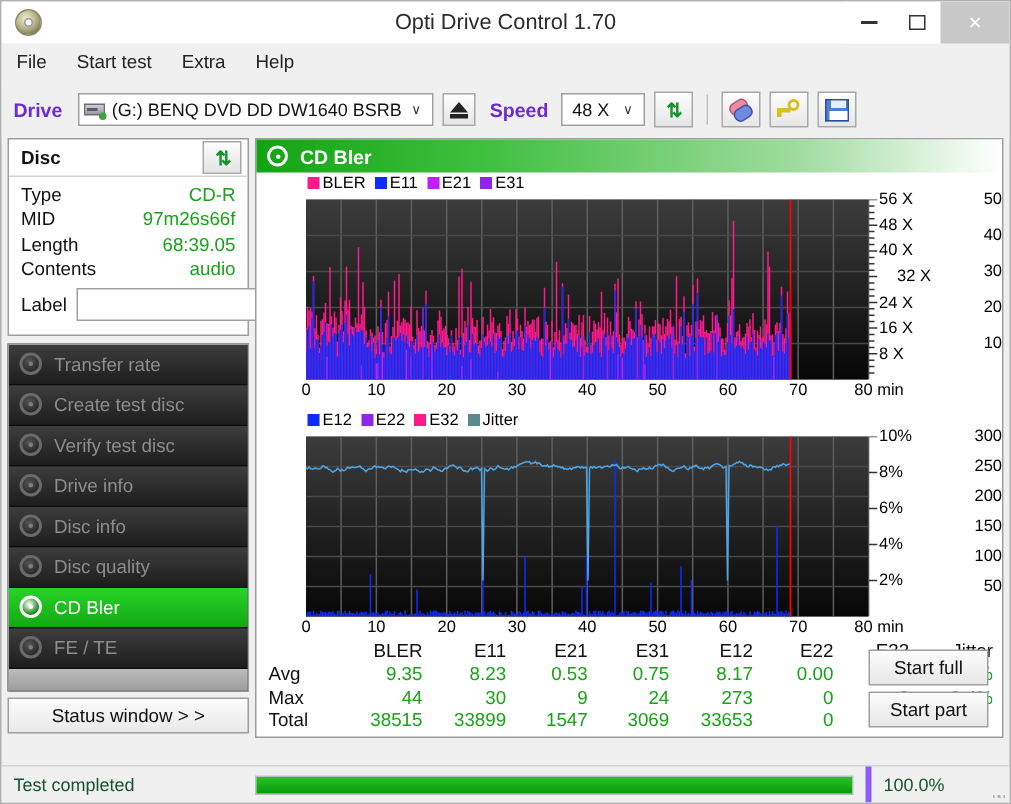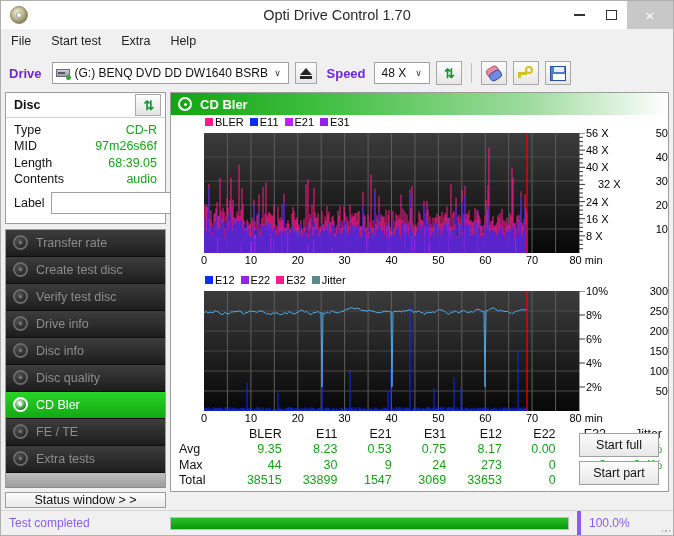--- a/index.html
+++ b/index.html
@@ -120,21 +120,21 @@
   .stats th{font-weight:normal;color:#111;text-align:right;padding:0 6px 1px 6px;}
   .stats td{color:#19a319;text-align:right;padding:0 6px;line-height:15.5px;}
   .stats td.rh{color:#111;text-align:left;padding-left:8px;}
   .sbtn{position:absolute;width:78px;height:22px;border:1px solid #a0a0a0;
       background:linear-gradient(#fcfcfc,#e7e7e7);display:flex;align-items:center;justify-content:center;
       font-size:12.5px;color:#111;}
 
   
   .statusbar{position:absolute;left:0;right:0;bottom:0;height:24px;background:#f0f0f0;
       border-top:1px solid #d6d6d6;display:flex;align-items:center;}
-  .sb-cell{font-size:12px;color:#8b5cf6;padding:0 8px;height:100%;display:flex;align-items:center;}
+  .sb-cell{font-size:12px;color:#14532d;padding:0 8px;height:100%;display:flex;align-items:center;}
   .sb-text{width:145px;}
   .sb-prog{flex:1;display:flex;align-items:center;}
   .progtrack{flex:1;height:13px;background:#e8e8e8;border:1px solid #bdbdbd;box-sizing:border-box;}
   .progfill{height:100%;background:linear-gradient(#2bbf2b,#079b07);}
   .sb-pct{width:62px;border-left:4px solid #8b5cf6;}
   .sb-time{width:80px;border-left:1px solid #d0d0d0;justify-content:flex-end;}
   .grip{width:14px;height:100%;display:flex;align-items:flex-end;justify-content:flex-end;padding:2px;box-sizing:border-box;}
   .grip i{width:2px;height:2px;background:#b0b0b0;display:block;margin:1px;}
 </style>
 </head>
@@ -274,24 +274,20 @@
           <span class="nav-ico"></span>
           <span class="nlbl">Disc quality</span>
         </div>
         <div class="nav-btn active">
           <span class="nav-ico"></span>
           <span class="nlbl">CD Bler</span>
         </div>
         <div class="nav-btn">
           <span class="nav-ico"></span>
           <span class="nlbl">FE / TE</span>
-        </div>
-        <div class="nav-btn">
-          <span class="nav-ico"></span>
-          <span class="nlbl">Extra tests</span>
         </div>
         <div class="nav-filler"></div>
       </div>
 
       <div class="statuswin">Status window &gt; &gt;</div>
     </div>
 
     <div class="right">
       <div class="panel-head">
         <span class="ph-ico"></span>

